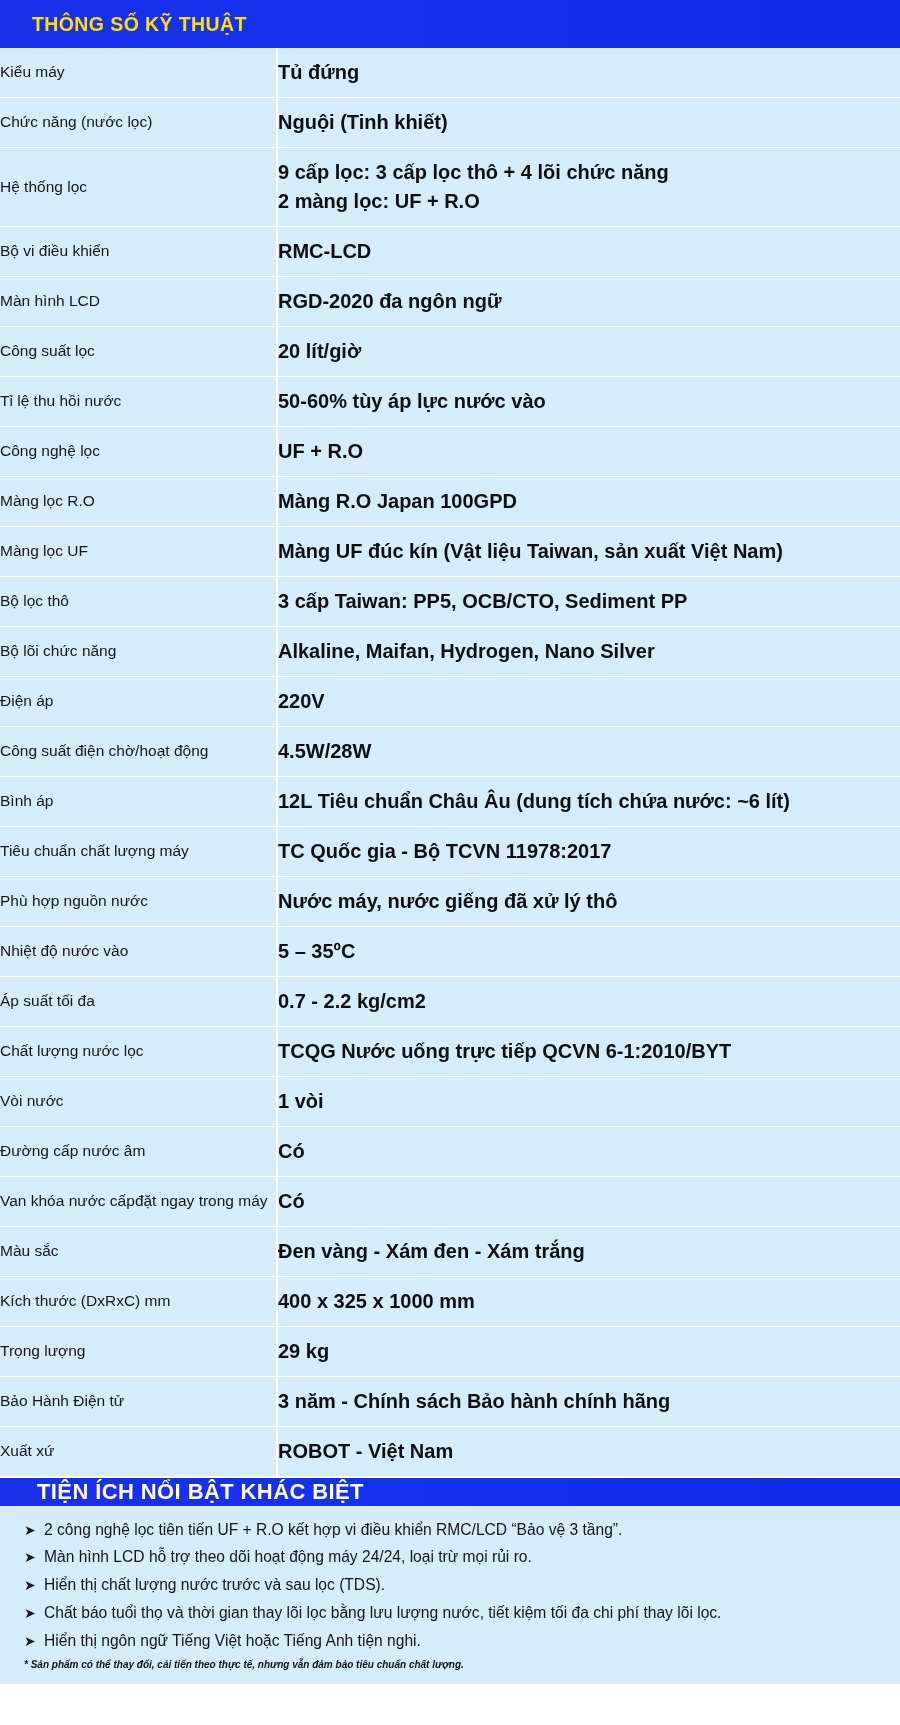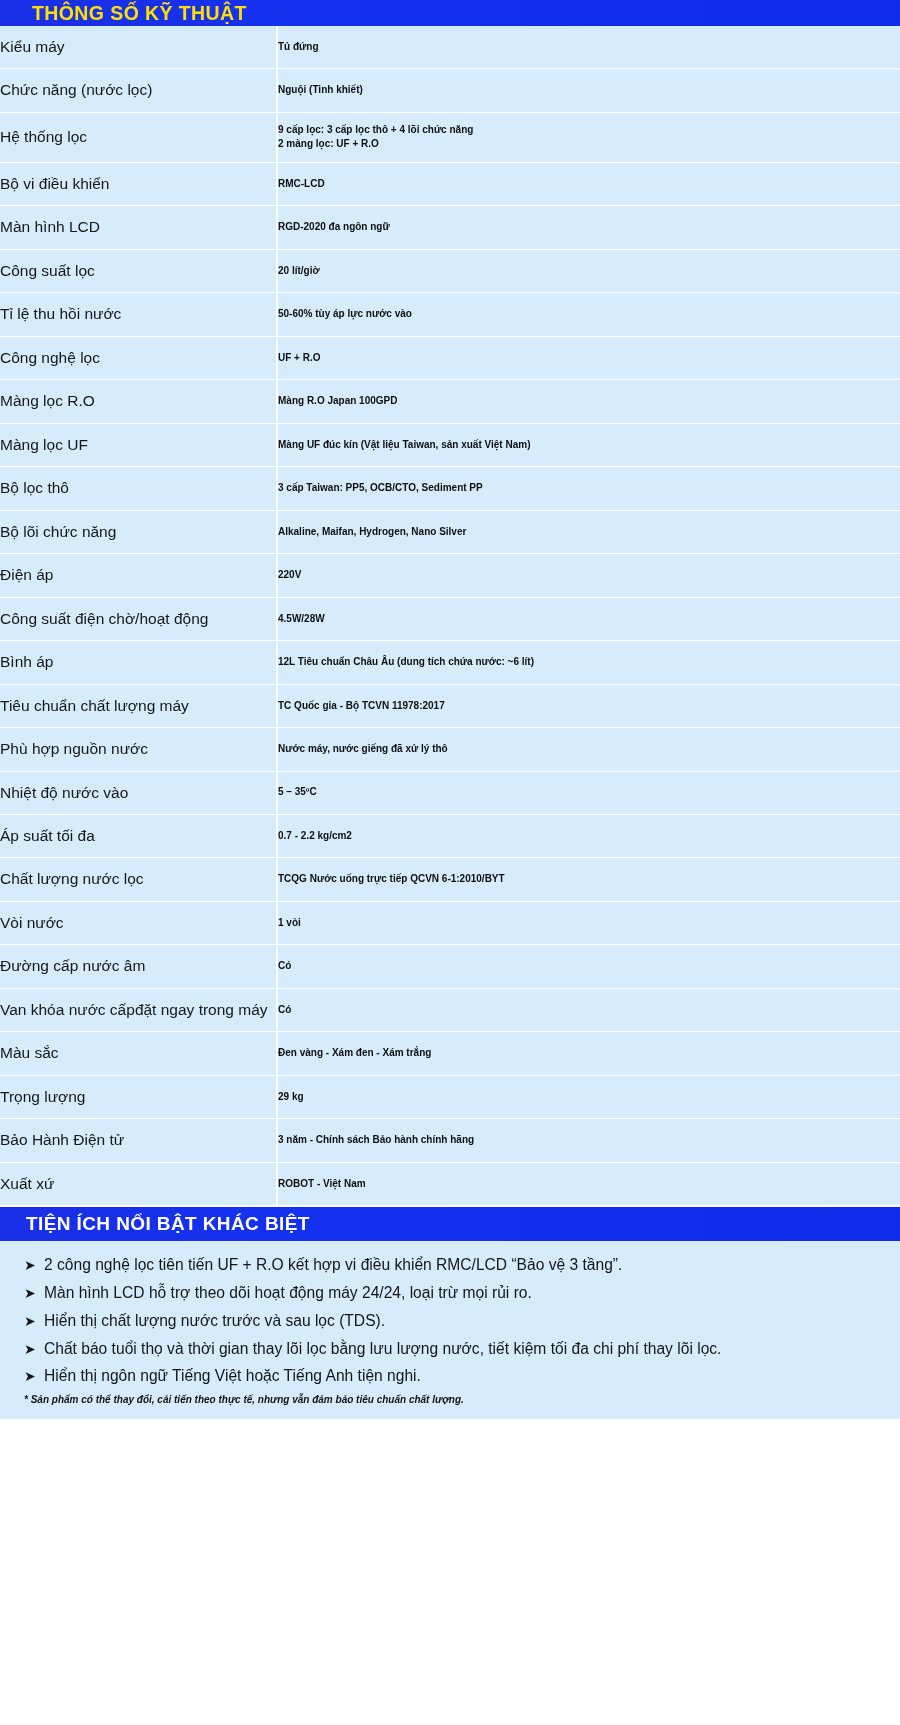--- a/index.html
+++ b/index.html
@@ -19,34 +19,34 @@
   }
 
   
   .bar {
     background: #1430ee;
     color: #ffffff;
     font-weight: bold;
     letter-spacing: 0.4px;
   }
   .bar-main {
-    height: 26px;
+    height: 48px;
     display: flex;
     align-items: center;
     padding-left: 32px;
     font-size: 19.5px;
     color: #ffe000;
     background: linear-gradient(90deg, #1a2fe8 0%, #1431f0 35%, #0f2ae8 100%);
   }
   .bar-sub {
-    height: 34px;
+    height: 28px;
     display: flex;
     align-items: center;
-    padding-left: 26px;
-    font-size: 19px;
+    padding-left: 37px;
+    font-size: 22px;
     color: #ffffff;
     background: linear-gradient(90deg, #1a2fe8 0%, #1431f0 35%, #0f2ae8 100%);
     margin-top: 2px;
   }
 
   
   table.spec {
     width: 900px;
     border-collapse: collapse;
     table-layout: fixed;
@@ -67,21 +67,21 @@
     padding-right: 12px;
     font-size: 15.5px;
     font-weight: normal;
     color: #15171a;
     border-right: 2.4px solid #ffffff;
     line-height: 1.45;
   }
   td.value {
     padding-left: 24px;
     padding-right: 14px;
-    font-size: 10px;
+    font-size: 20px;
     font-weight: bold;
     color: #0d0f12;
     line-height: 1.45;
   }
   td.value .ln { display: block; }
 
   
   .benefits {
     background: #d6ecfb;
     padding: 10px 18px 14px 24px;
@@ -264,20 +264,26 @@
             <span class="ln">Có</span>
           </td>
         </tr>
         <tr>
           <td class="label">Màu sắc</td>
           <td class="value">
             <span class="ln">Đen vàng - Xám đen - Xám trắng</span>
           </td>
         </tr>
         <tr>
+          <td class="label">Kích thước (DxRxC) mm</td>
+          <td class="value">
+            <span class="ln">400 x 325 x 1000 mm</span>
+          </td>
+        </tr>
+        <tr>
           <td class="label">Trọng lượng</td>
           <td class="value">
             <span class="ln">29 kg</span>
           </td>
         </tr>
         <tr>
           <td class="label">Bảo Hành Điện tử</td>
           <td class="value">
             <span class="ln">3 năm - Chính sách Bảo hành chính hãng</span>
           </td>

